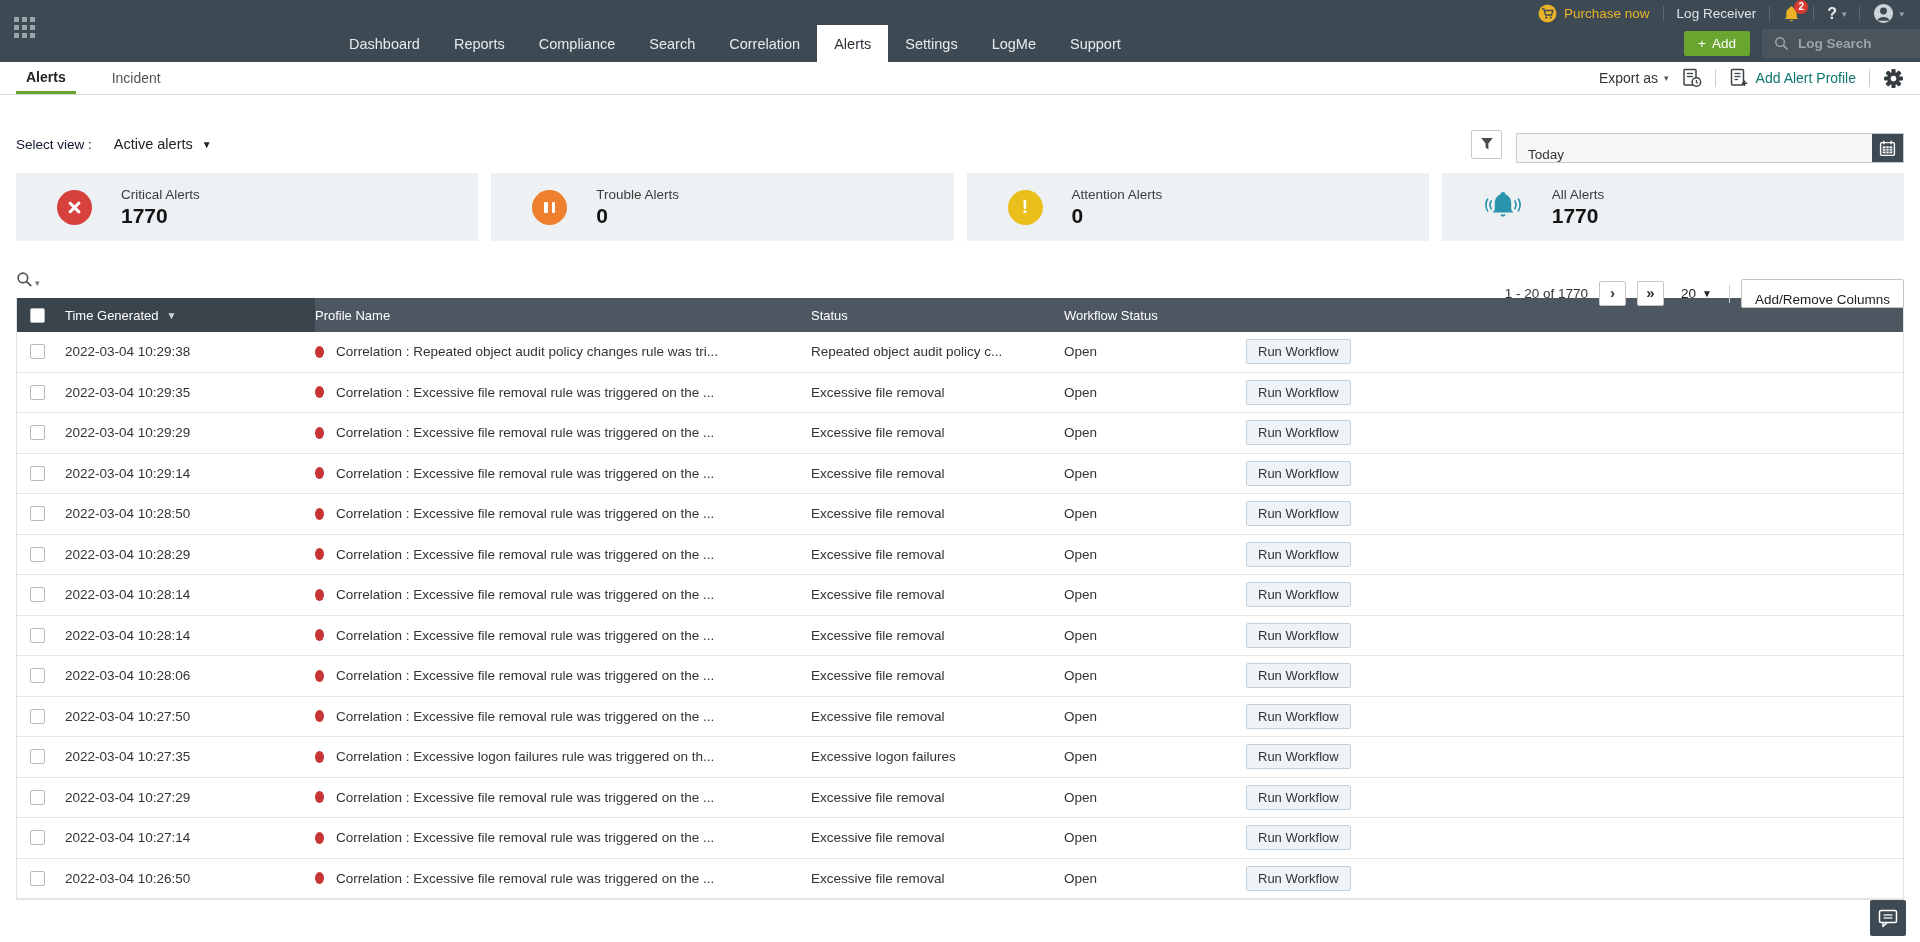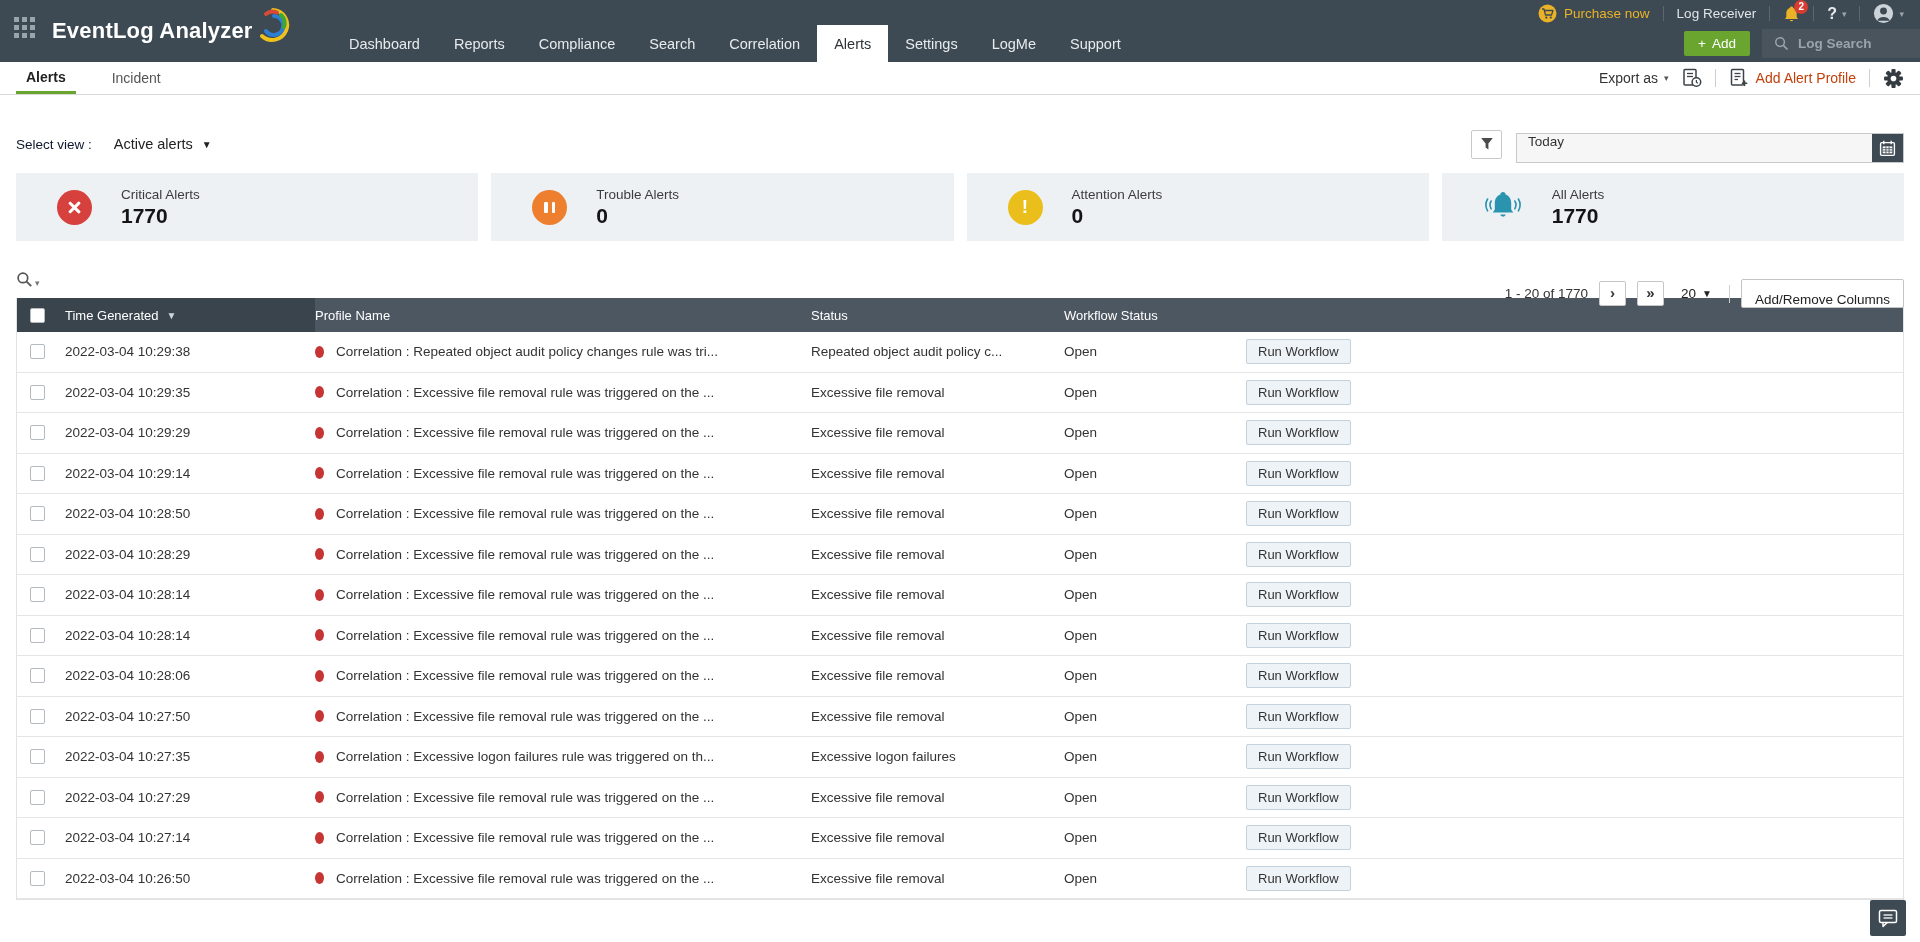--- a/index.html
+++ b/index.html
@@ -34,32 +34,32 @@
   .logsearch .ph{color:#9aa4ab;font-size:13.5px;font-weight:bold;}
 
   
   .subtabs{height:33px;border-bottom:1px solid #d8d8d8;display:flex;align-items:stretch;padding:0 16px;background:#fff;}
   .subtab{display:flex;align-items:center;padding:0 10px;margin-right:26px;font-size:14px;color:#555;cursor:pointer;}
   .subtab.active{color:#222;font-weight:700;border-bottom:3px solid var(--accent-green,#7cb342);}
   .subtab-right{margin-left:auto;display:flex;align-items:center;gap:13px;}
   .export-as{display:flex;align-items:center;gap:6px;font-size:14px;color:#333;cursor:pointer;}
   .vline{width:1px;height:18px;background:#cfcfcf;}
   .icon-btn{display:flex;align-items:center;cursor:pointer;}
-  .addprofile{display:flex;align-items:center;gap:7px;font-size:14px;color:#c2410c;cursor:pointer;}
+  .addprofile{display:flex;align-items:center;gap:7px;font-size:14px;color:#0f766e;cursor:pointer;}
 
   
   .content{padding:0 16px;}
   .view-row{margin-top:34px;height:30px;display:flex;align-items:center;}
   .sv-label{font-size:13.5px;color:#0f172a;}
   .sv-value{margin-left:22px;font-size:14.5px;color:#222;display:flex;align-items:center;gap:9px;cursor:pointer;}
   .sv-caret{font-size:10px;color:#222;}
   .view-right{margin-left:auto;display:flex;align-items:center;gap:14px;}
   .filter-btn{width:31px;height:29px;background:#fff;border:1px solid #c9c9c9;border-radius:2px;
     display:flex;align-items:center;justify-content:center;cursor:pointer;}
-  .date-field{width:388px;height:30px;background:#f6f6f6;border:1px solid #c9c9c9;display:flex;align-items:flex-start;cursor:pointer;margin-top:8px;}
+  .date-field{width:388px;height:30px;background:#f6f6f6;border:1px solid #c9c9c9;display:flex;align-items:flex-end;cursor:pointer;margin-top:8px;}
   .date-text{flex:1;padding-left:11px;font-size:13.5px;color:#333;}
   .cal-btn{width:31px;height:28px;background:var(--header-bg,#3e4a53);display:flex;align-items:center;justify-content:center;cursor:pointer;}
 
   
   .cards{margin-top:14px;display:flex;gap:13px;}
   .card{flex:1;height:68px;background:#edf1f4;display:flex;align-items:center;padding-left:41px;cursor:pointer;}
   .icon-circle{width:35px;height:35px;border-radius:50%;display:flex;align-items:center;justify-content:center;position:relative;flex:none;}
   .ic-critical{background:var(--critical,#d6413d);}
   .ic-trouble{background:var(--trouble,#ee7f2f);}
   .ic-attention{background:var(--attention,#eabf1b);}
@@ -110,29 +110,20 @@
     <span></span>
       <span></span>
       <span></span>
       <span></span>
       <span></span>
       <span></span>
       <span></span>
       <span></span>
       <span></span>
   </div>
-  <div class="logo">
-    <span class="logo-text">EventLog Analyzer</span>
-    <svg class="logo-swirl" width="36" height="42" viewBox="0 0 36 42">
-      <path d="M18 4 A15 15 0 1 1 7 30" stroke="#eec11d" stroke-width="4" fill="none" stroke-linecap="round"></path>
-      <path d="M19 10 A9.5 9.5 0 1 1 11 25" stroke="#2f7dd1" stroke-width="4" fill="none" stroke-linecap="round"></path>
-      <path d="M11 8 A11 11 0 0 1 22 6.5" stroke="#d84a38" stroke-width="4" fill="none" stroke-linecap="round"></path>
-      <path d="M26 9 A12 12 0 0 1 29 21" stroke="#3da639" stroke-width="4" fill="none" stroke-linecap="round"></path>
-    </svg>
-  </div>
 
   <nav class="mainnav">
       <div class="nav-item">Dashboard</div>
       <div class="nav-item">Reports</div>
       <div class="nav-item">Compliance</div>
       <div class="nav-item">Search</div>
       <div class="nav-item">Correlation</div>
       <div class="nav-item active">Alerts</div>
       <div class="nav-item">Settings</div>
       <div class="nav-item">LogMe</div>

